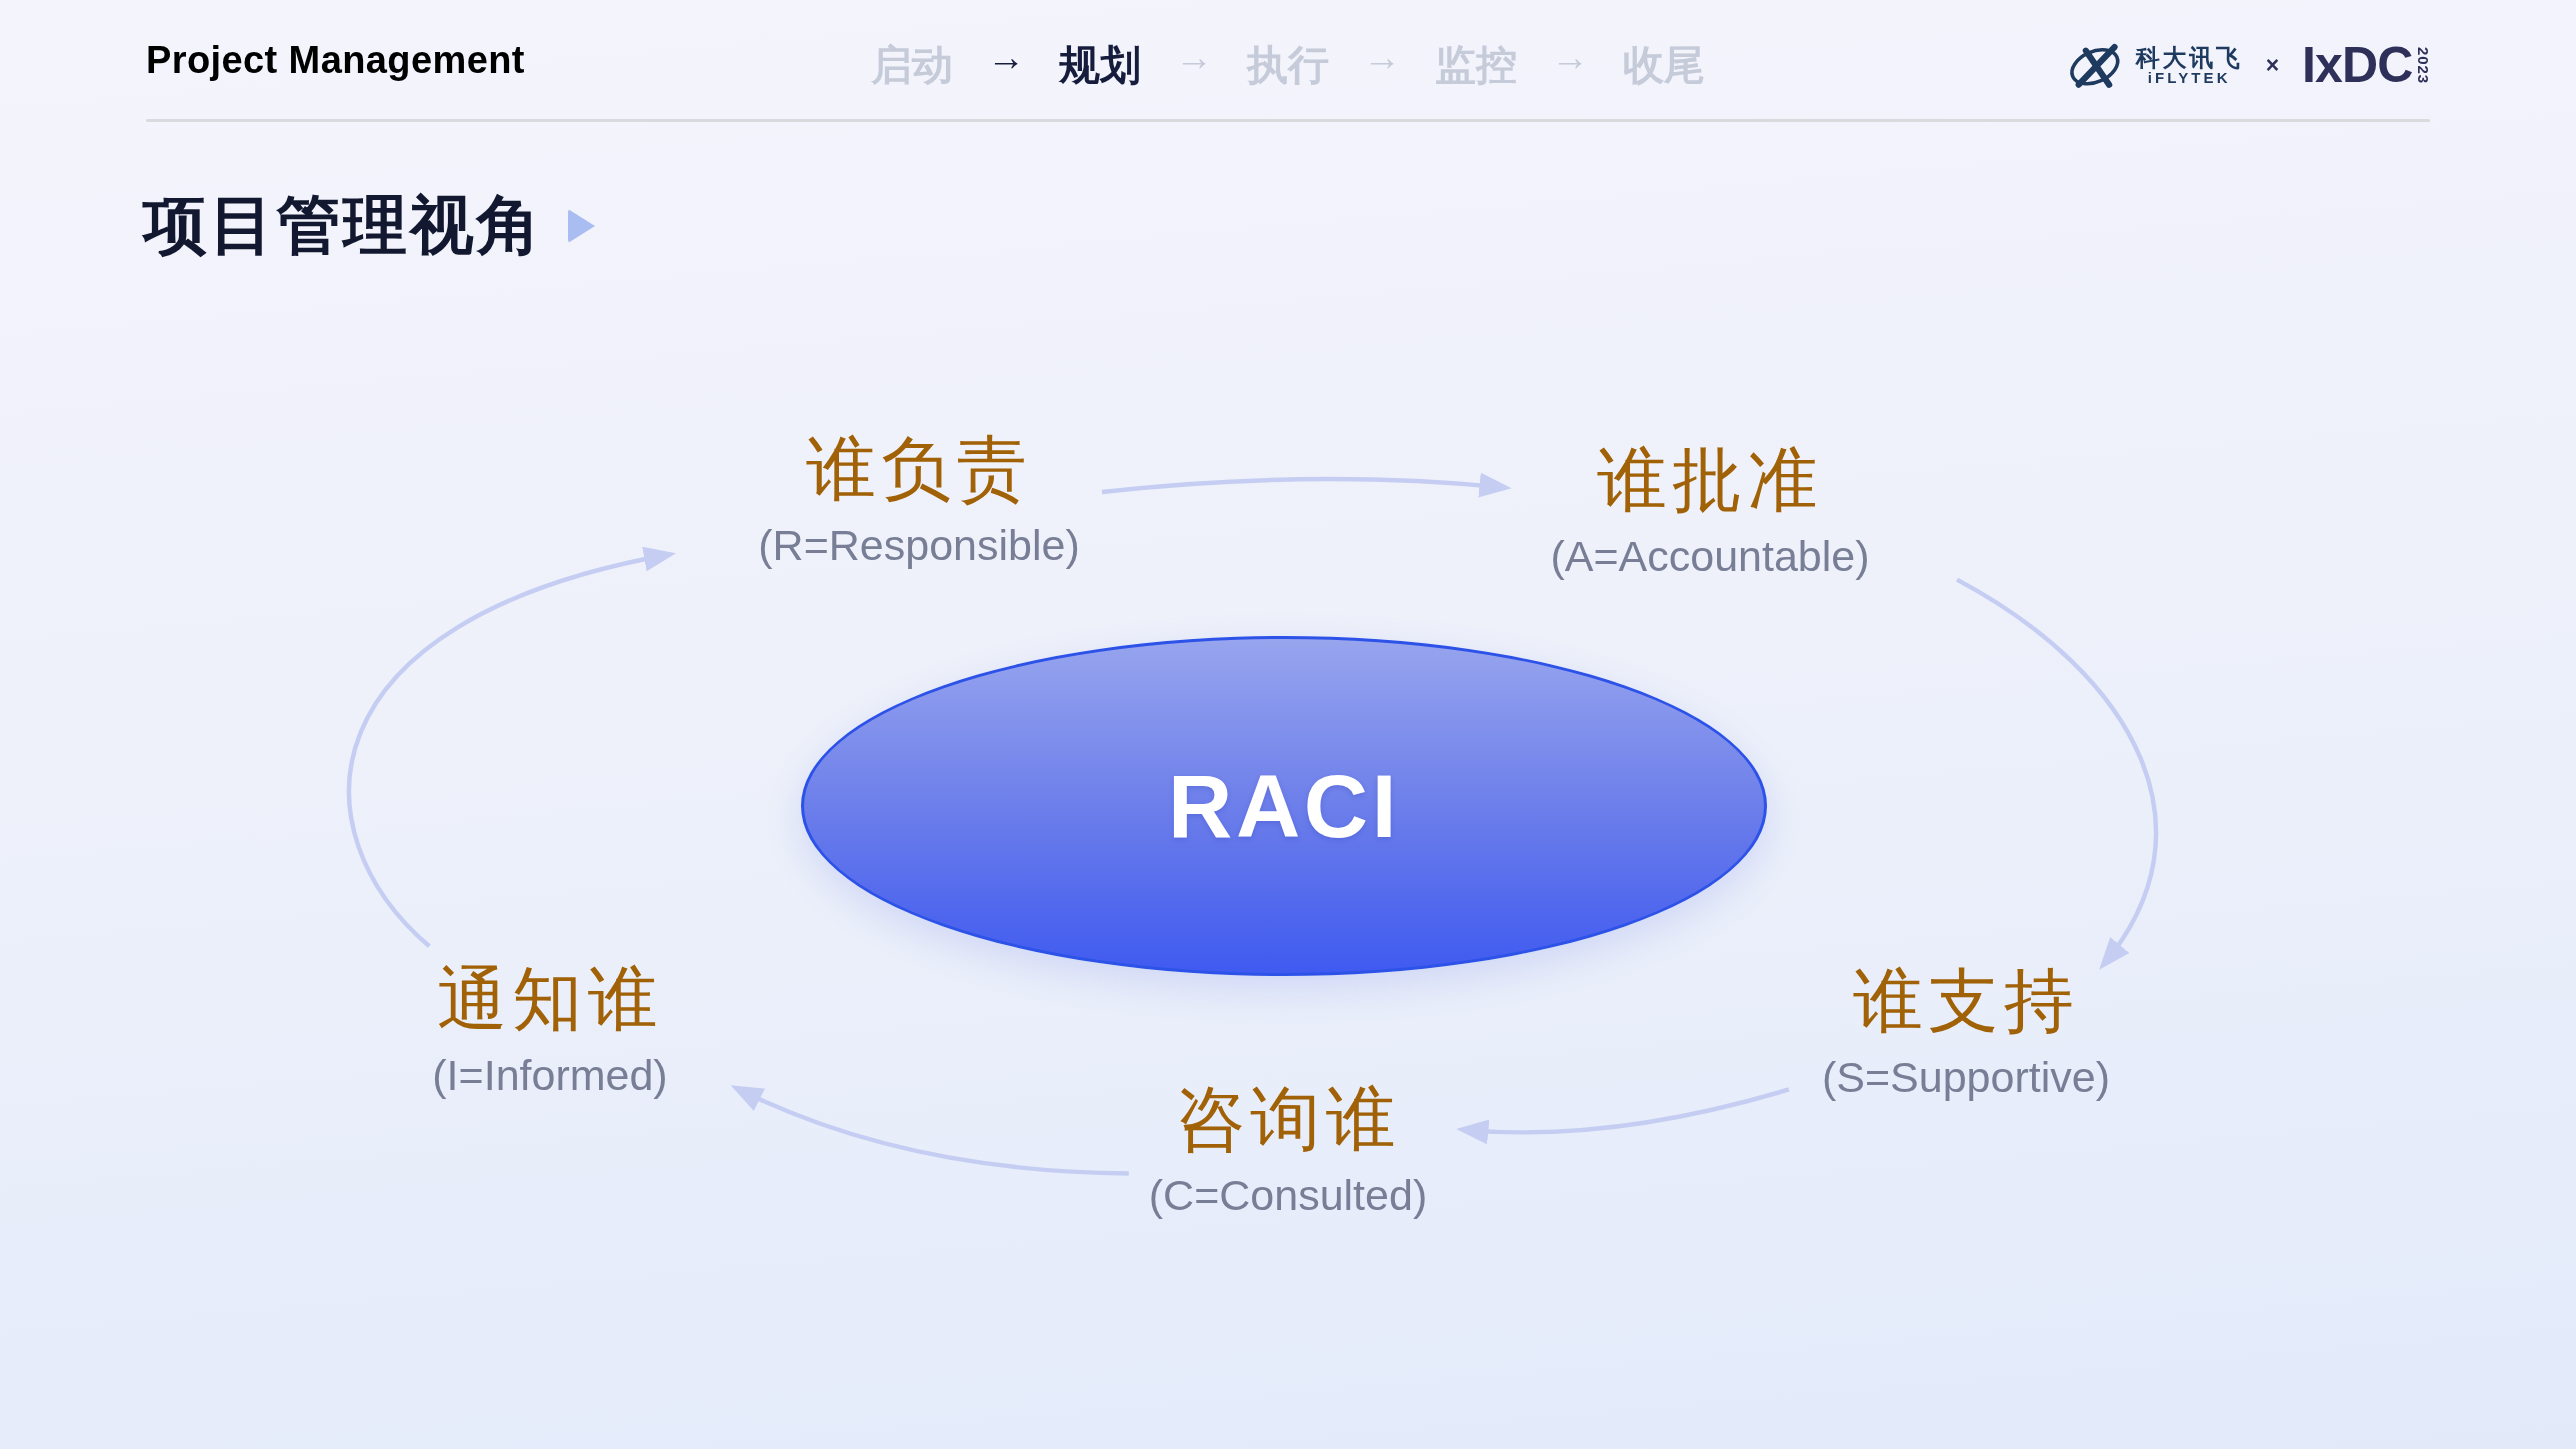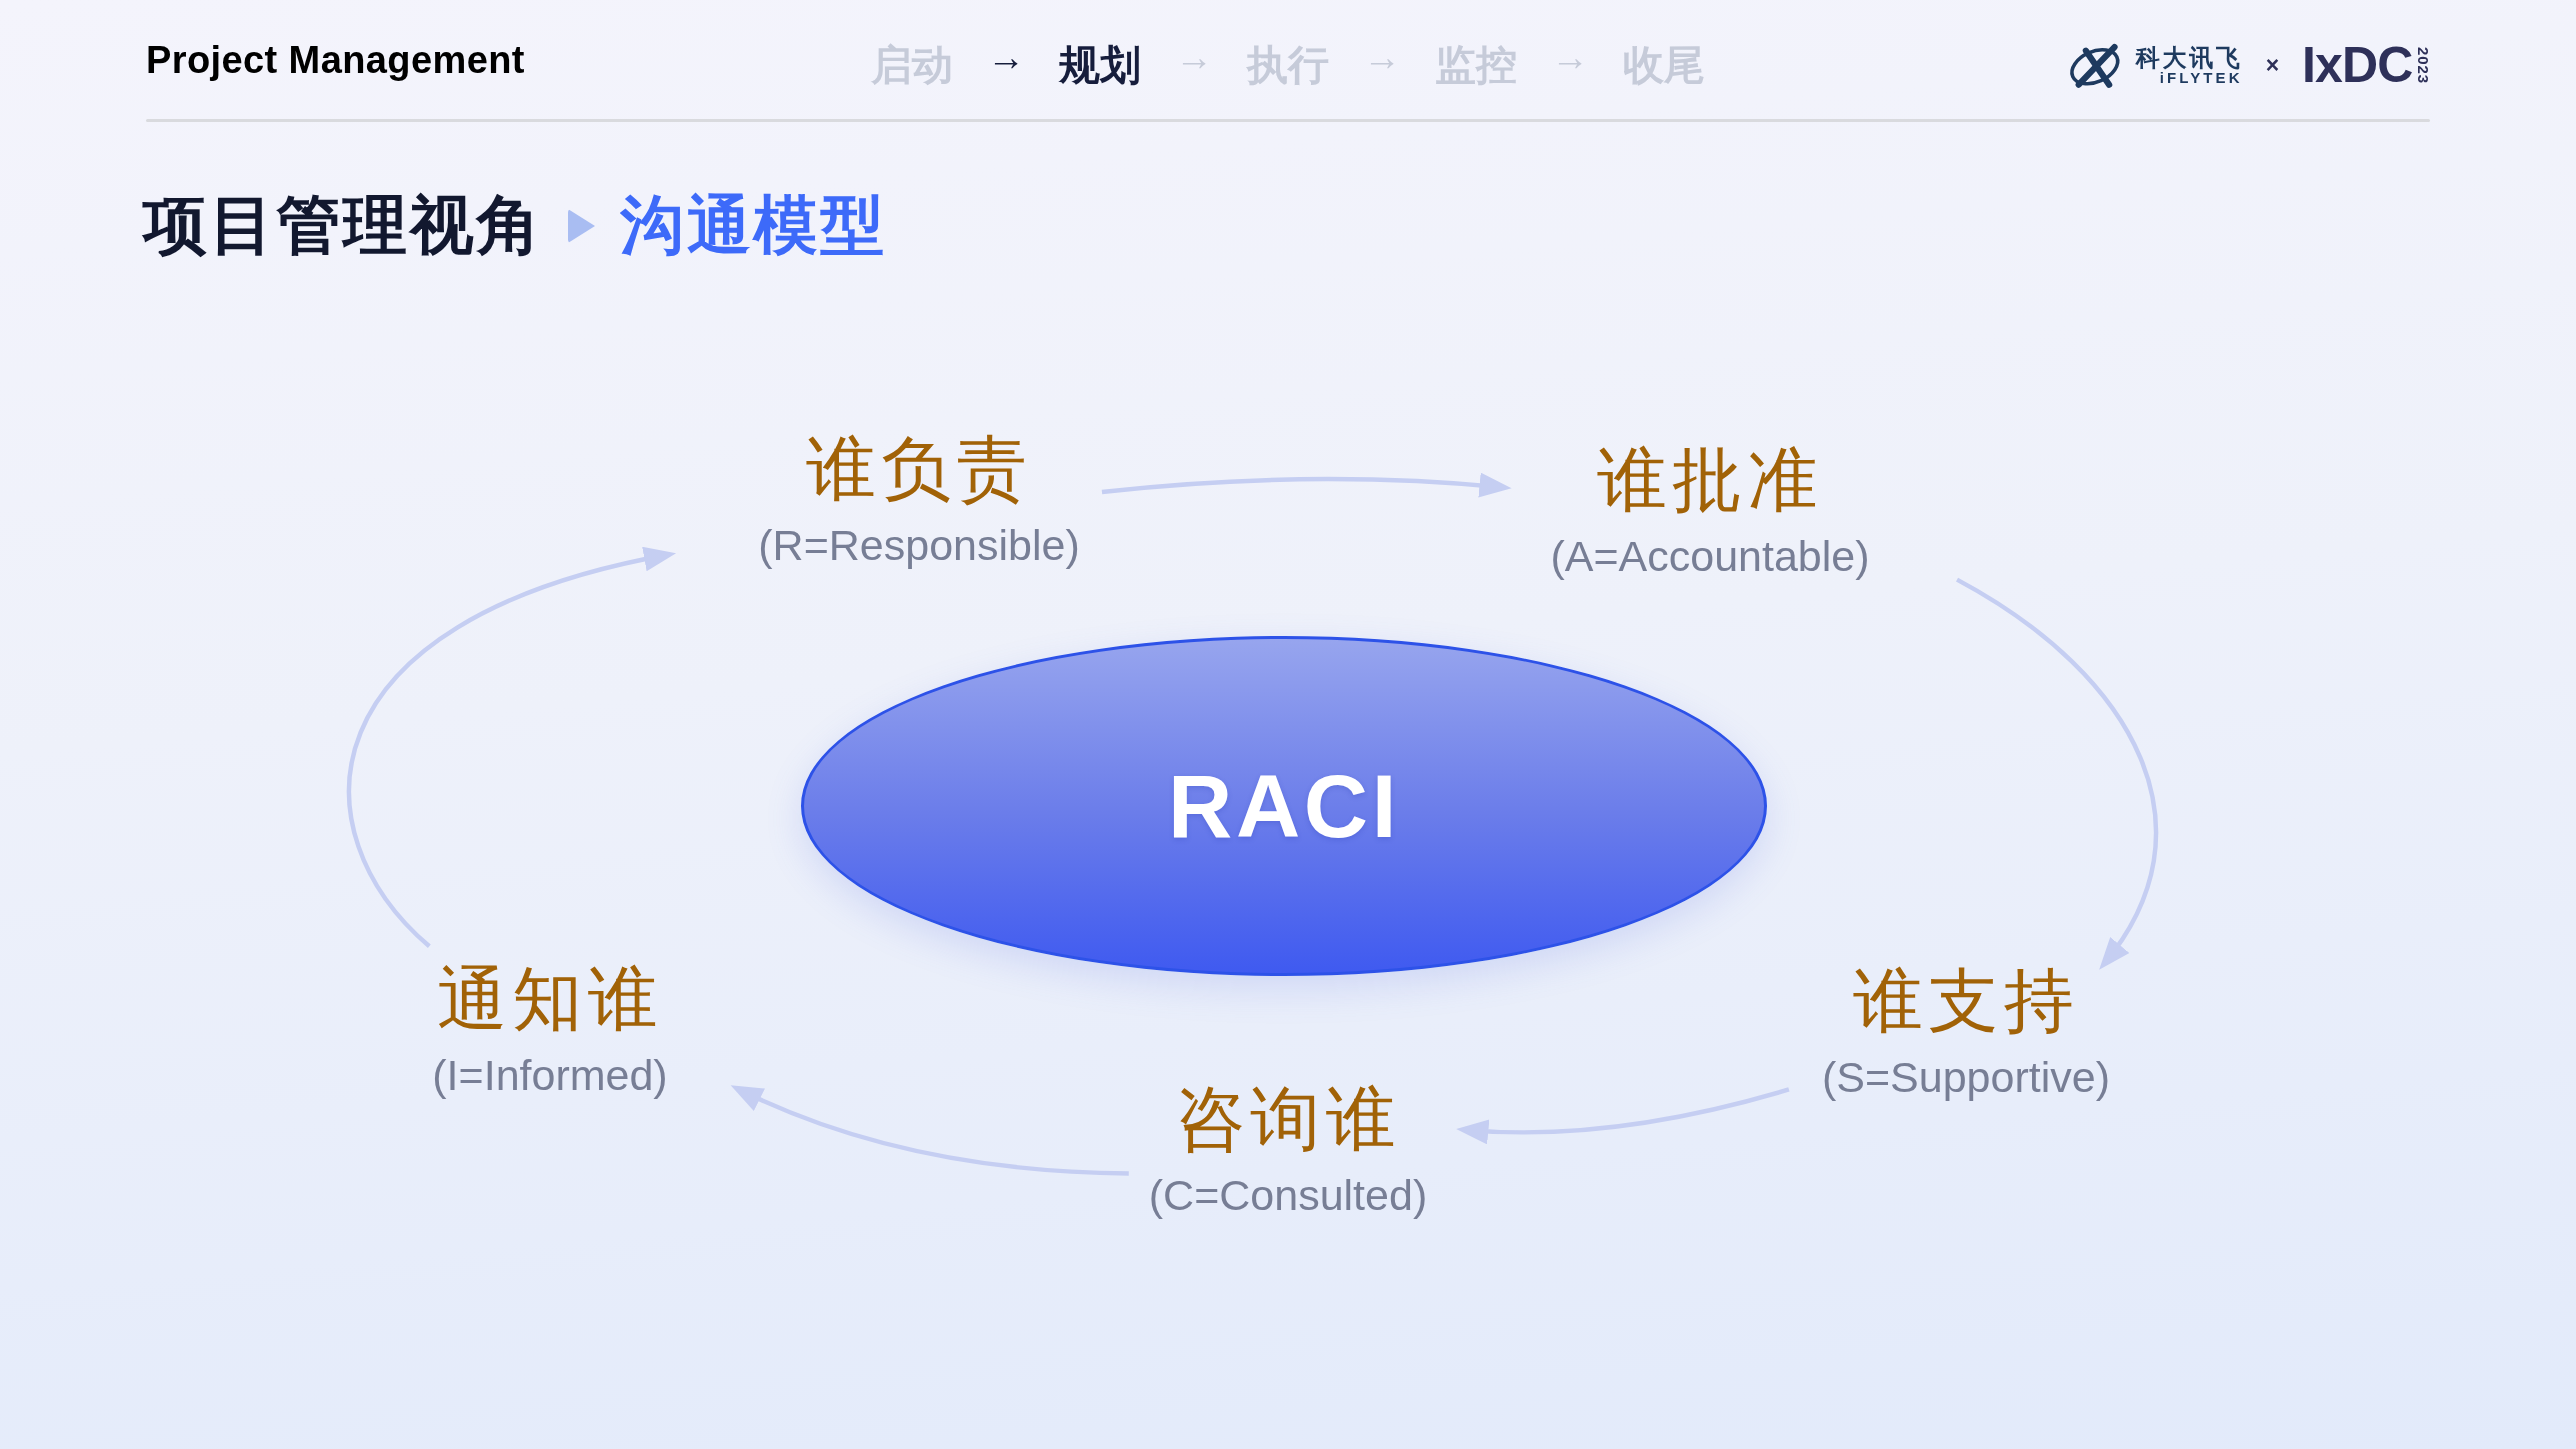--- a/index.html
+++ b/index.html
@@ -23,21 +23,21 @@
   .nav-item { font-size:41px; font-weight:800; color:#c6cbd9; }
   .nav-item.active { color:#161d3c; }
   .nav-arrow { font-size:38px; font-weight:700; color:#c6cbd9; line-height:1; }
   .nav-arrow.dark { color:#161d3c; }
 
   .logos {
     position:absolute; right:145px; top:36px;
     display:flex; align-items:center; gap:23px;
   }
   .iflytek { display:flex; align-items:center; gap:9px; }
-  .iflytek-text { display:flex; flex-direction:column; align-items:flex-end; line-height:1.05; }
+  .iflytek-text { display:flex; flex-direction:column; align-items:center; line-height:1.05; }
   .iflytek-cn { font-size:24px; font-weight:900; color:#1e3a5f; letter-spacing:2.7px; }
   .iflytek-en { font-size:15px; font-weight:800; color:#1e3a5f; letter-spacing:3.1px; }
   .logo-x { font-size:23px; font-weight:700; color:#2e3059; }
   .ixdc { display:flex; align-items:center; gap:3.6px; }
   .ixdc-main { font-size:50px; font-weight:900; color:#2e3059; letter-spacing:-0.9px; }
   .ixdc-year {
     font-size:15px; font-weight:800; color:#2e3059;
     writing-mode:vertical-rl; letter-spacing:0.9px; line-height:1;
   }
   .header-divider {
@@ -121,21 +121,20 @@
     <span class="ixdc-main">IxDC</span>
     <span class="ixdc-year">2023</span>
   </div>
 </div>
 
 <div class="header-divider"></div>
 
 <div class="section-title-row">
   <span class="st-dark">项目管理视角</span>
   <span class="tri"></span>
-  <span class="st-blue">沟通模型</span>
 </div>
 
 <svg class="arrow-layer" viewBox="0 0 2880 1620">
   <defs>
     <marker id="ah" markerUnits="userSpaceOnUse" markerWidth="48" markerHeight="48" refX="28" refY="14" orient="auto">
       <path d="M0,0 L36,14 L0,28 Z" fill="#c5cef2"></path>
     </marker>
   </defs>
   <path d="M 1232 550 Q 1465 524 1682 545" fill="none" stroke="#c5cef2" stroke-width="5" marker-end="url(#ah)"></path>
   <path d="M 2188 648 C 2390 756 2478 928 2352 1078" fill="none" stroke="#c5cef2" stroke-width="5" marker-end="url(#ah)"></path>

